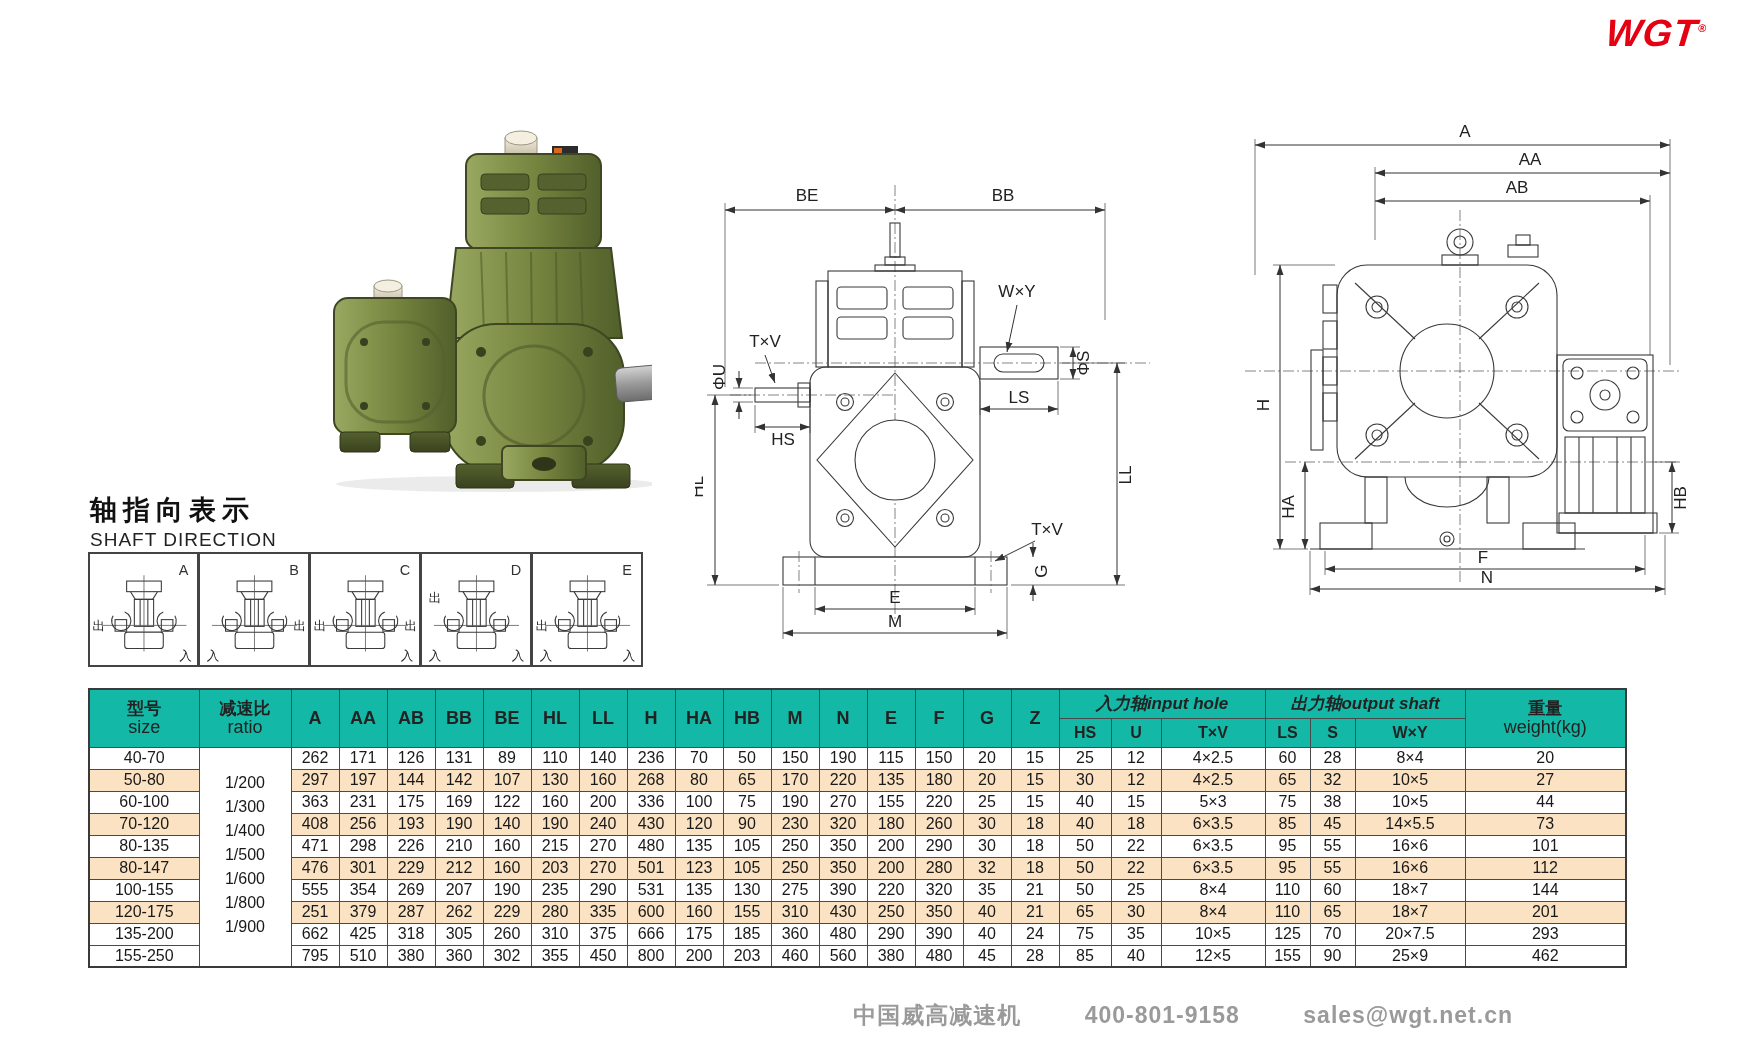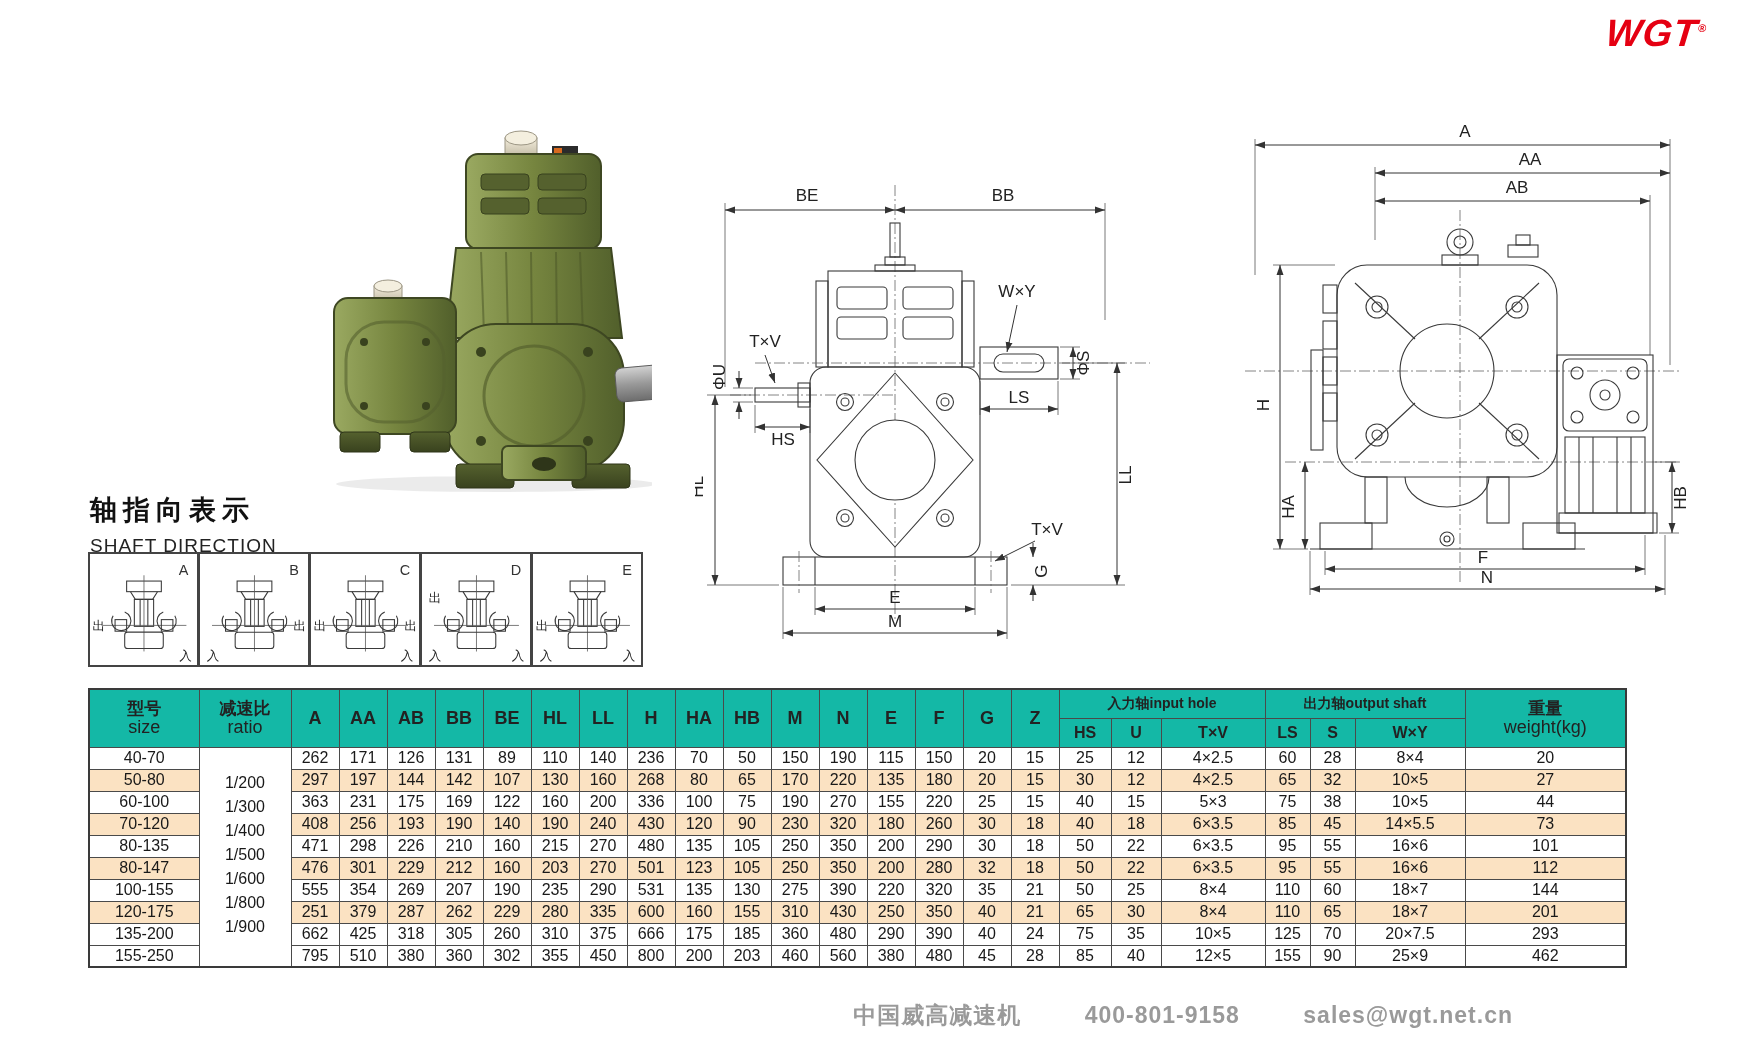--- a/index.html
+++ b/index.html
@@ -21,42 +21,42 @@
   svg .oline{stroke:#3a3a3a;stroke-width:1.1;fill:none;}
   svg .thin{stroke:#555;stroke-width:0.8;fill:none;}
   svg .cl{stroke:#666;stroke-width:0.8;fill:none;stroke-dasharray:11 3 2 3;}
   svg .diml{stroke:#333;stroke-width:1;fill:none;}
   svg .dim{font-size:17px;fill:#222;font-family:"Liberation Sans",sans-serif;}
   svg .dir-char{font-size:13px;fill:#222;font-family:"Liberation Sans","DejaVu Sans",sans-serif;}
   svg .dir-letter{font-size:15px;fill:#333;font-family:"Liberation Sans",sans-serif;}
   
   .sd-head{position:absolute;left:90px;top:492px;}
   .sd-head .cn{font-size:27px;font-weight:bold;letter-spacing:6px;color:#111;}
-  .sd-head .en{font-size:19px;letter-spacing:1px;color:#222;margin-top:7px;}
+  .sd-head .en{font-size:19px;letter-spacing:1px;color:#222;margin-top:1px;}
   .sd-strip{position:absolute;left:88px;top:552px;display:flex;}
   .dir-box{width:111px;height:115px;border:2px solid #444;border-left-width:1px;box-sizing:border-box;}
   .dir-box:first-child{border-left-width:2px;}
   .dir-box svg{width:100%;height:100%;}
   
   .spec-table{position:absolute;left:88px;top:688px;border-collapse:collapse;table-layout:fixed;
               width:1537px;font-size:16px;}
   .spec-table th,.spec-table td{border:1px solid #4a4a4a;text-align:center;padding:0;
               overflow:hidden;white-space:nowrap;}
   .spec-table{border:2px solid #3a3a3a;}
   .spec-table thead th{background:#14b8a6;font-weight:bold;color:#222;}
   .spec-table thead tr{height:29px;}
   .spec-table tbody tr{height:22px;}
   .spec-table tbody td{color:#191919;}
   .spec-table tbody tr.shaded td{background:#fbe2c2;}
   .spec-table td.ratio-cell{background:#fff;vertical-align:top;padding-top:23px;}
   .spec-table td.ratio-cell div{height:24px;line-height:24px;}
   .hdr-two{line-height:1.05;font-size:17px;}
   .hdr-two .en{font-size:18px;font-weight:normal;}
   .hdr-dim{font-size:18px;}
-  .grp{font-size:14px;}
+  .grp{font-size:17px;font-style:italic;}
   
   .footer{position:absolute;left:0;top:1000px;width:1541px;text-align:right;color:#9a9a9a;
           font-size:23px;letter-spacing:1px;font-weight:bold;}
   .footer span{margin:0 28px;}
 </style>
 </head>
 <body>
 
 <div class="page">
 

